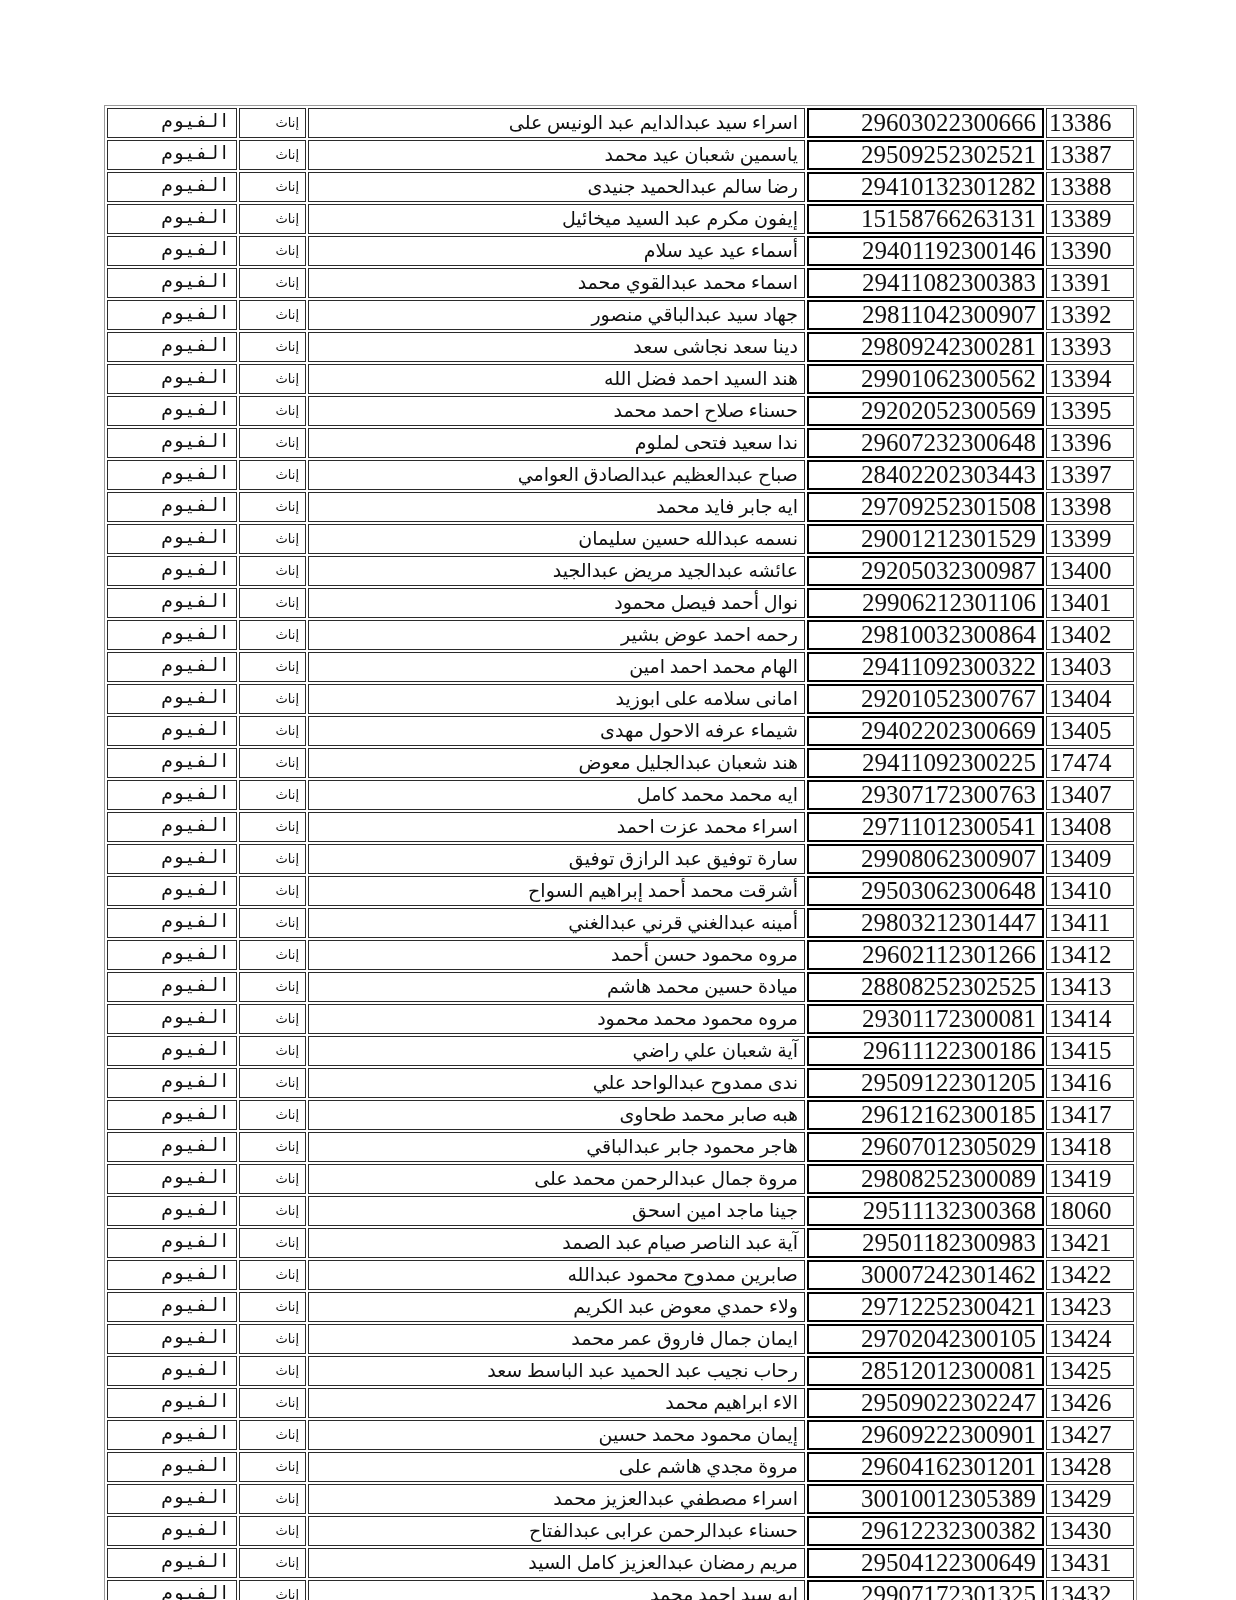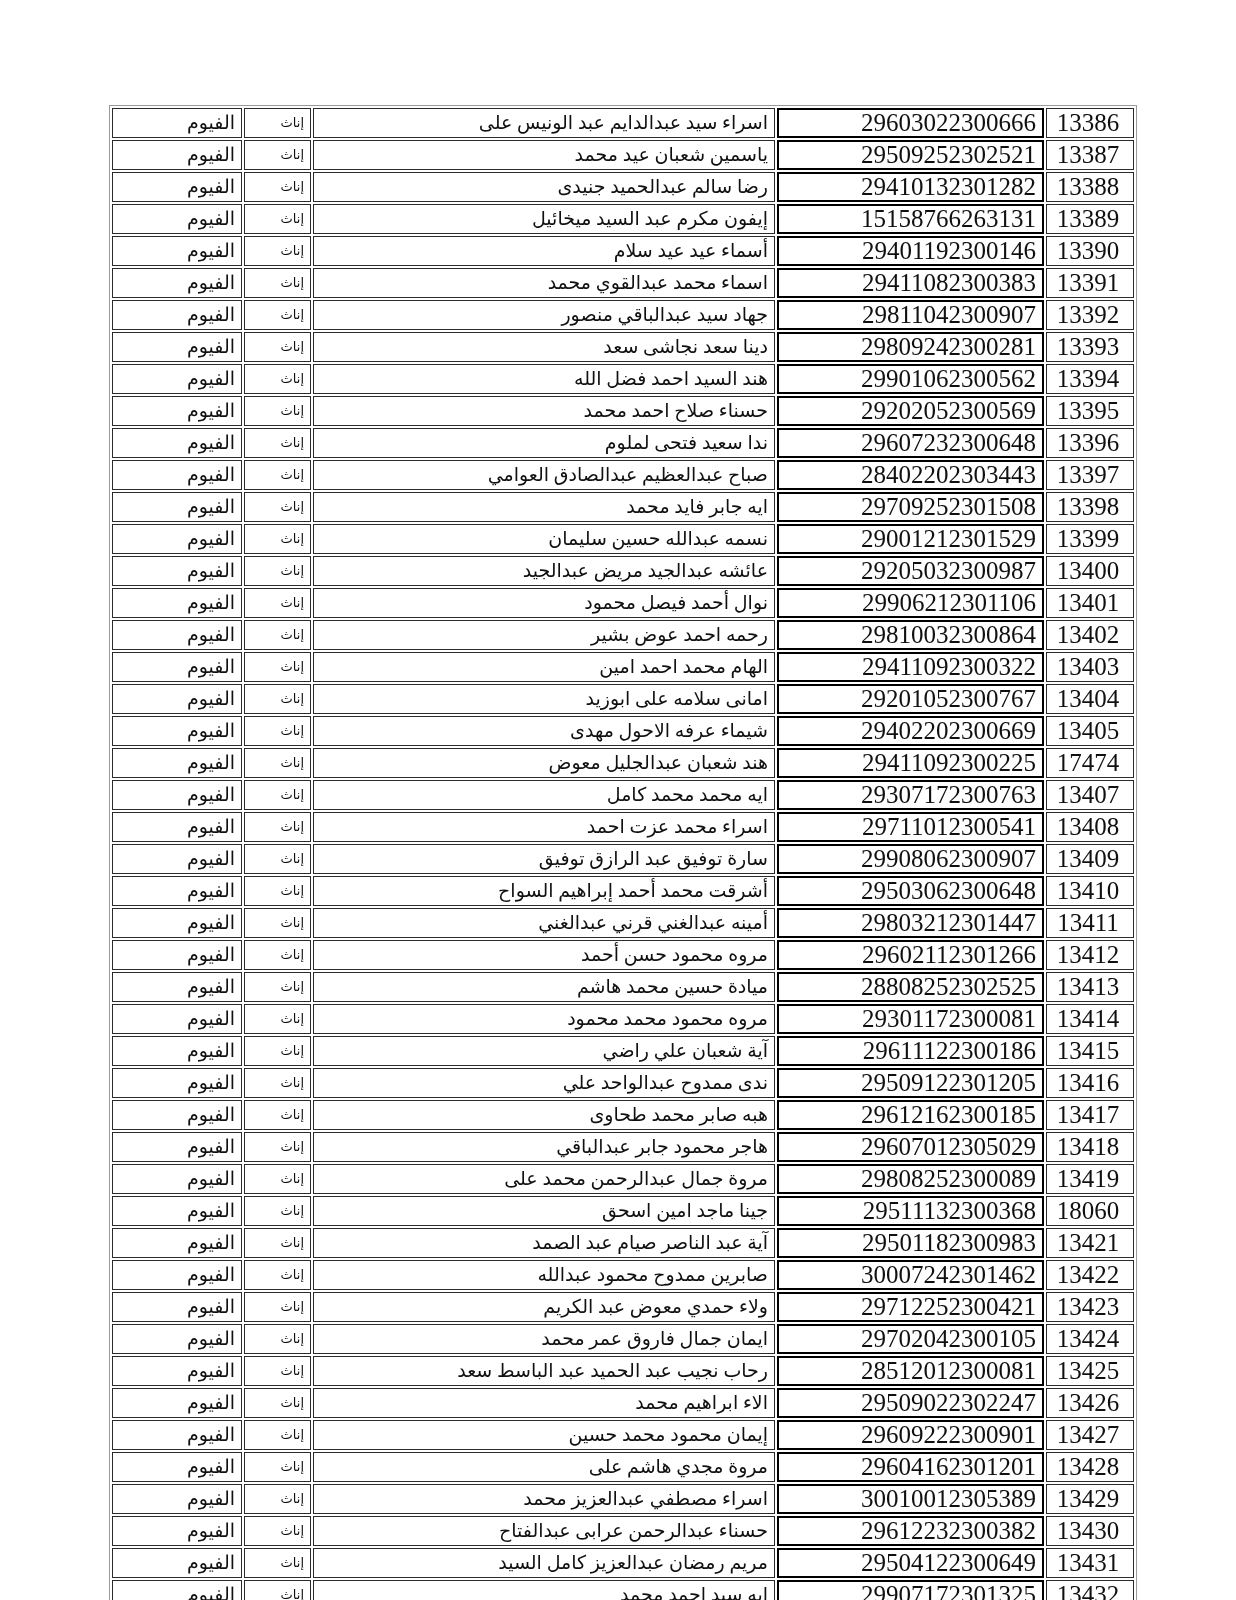--- a/index.html
+++ b/index.html
@@ -19,31 +19,31 @@
   td{
     box-sizing:border-box;
     height:27.5px;
     border:1px solid #2b2b2b;
     padding:0 6px 1px 2px;
     text-align:right;vertical-align:middle;
     white-space:nowrap;overflow:hidden;
     line-height:1;
   }
   td.col-serial{
-    width:88px;font-size:25px;direction:ltr;text-align:center;
+    width:88px;font-size:25px;direction:ltr;text-align:left;
     font-family:"Liberation Serif","DejaVu Serif",serif;
   }
   td.col-national_id{
-    width:267px;font-size:25px;direction:ltr;text-align:right;
+    width:237px;font-size:25px;direction:ltr;text-align:right;
     border:2px solid #000000;
     font-family:"Liberation Serif","DejaVu Serif",serif;
   }
-  td.col-name{width:462px;font-size:19px;font-family:"Liberation Serif","DejaVu Serif","DejaVu Sans",serif;}
+  td.col-name{width:497px;font-size:19px;font-family:"Liberation Serif","DejaVu Serif","DejaVu Sans",serif;}
   td.col-gender{width:67px;font-size:13px;font-family:"Liberation Serif","DejaVu Serif","DejaVu Sans",serif;}
-  td.col-governorate{width:130px;font-size:19px;font-family:Liberation Serif, serif;padding-left:28px;}
+  td.col-governorate{width:130px;font-size:19px;font-family:Liberation Mono, monospace;padding-left:28px;}
 </style>
 </head>
 <body>
 
 <div class="page">
   <table class="roster" dir="rtl">
     <tbody id="roster-body">
         <tr>
           <td class="col-serial">13386</td>
           <td class="col-national_id">29603022300666</td>

